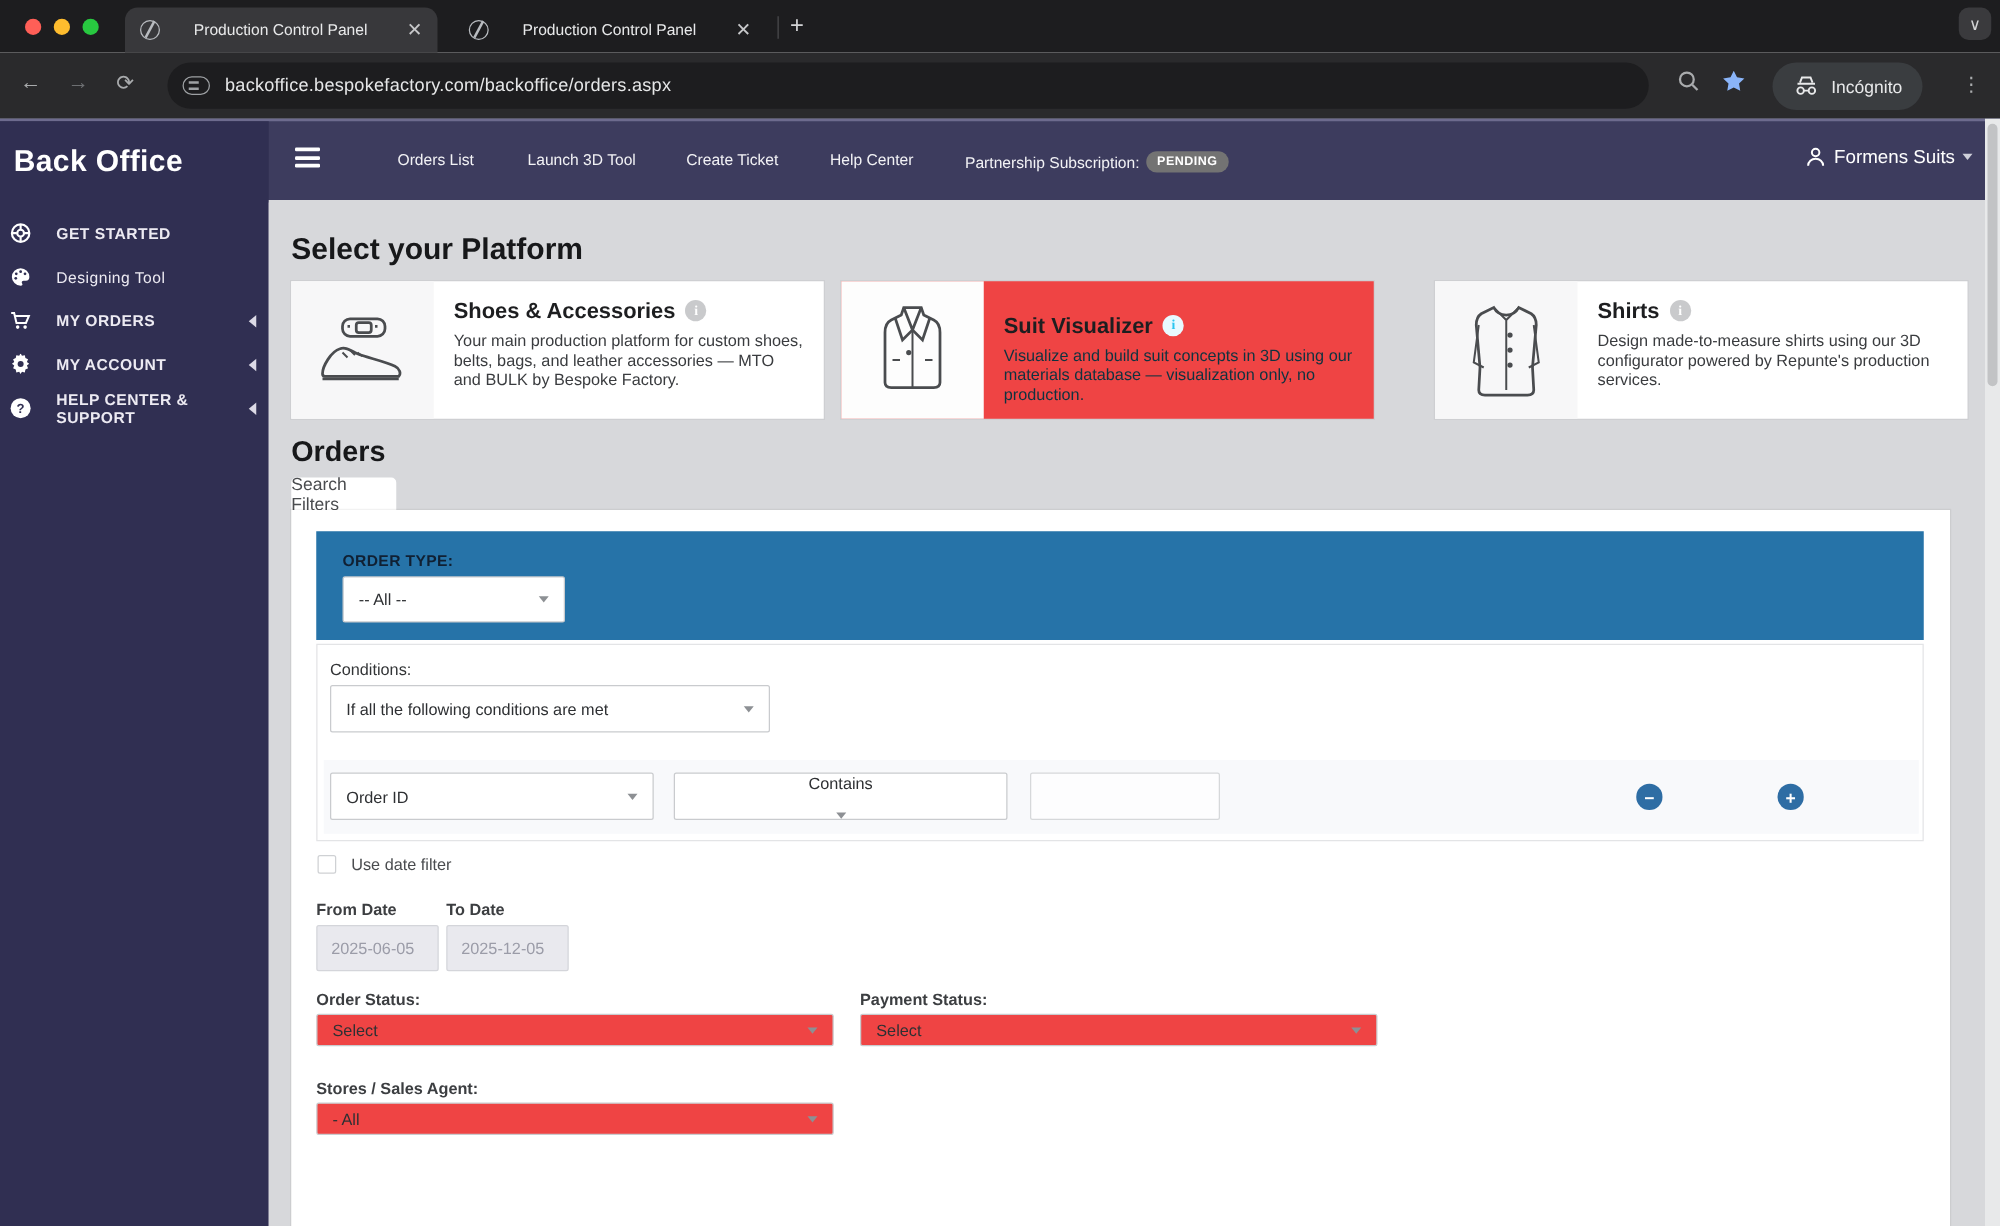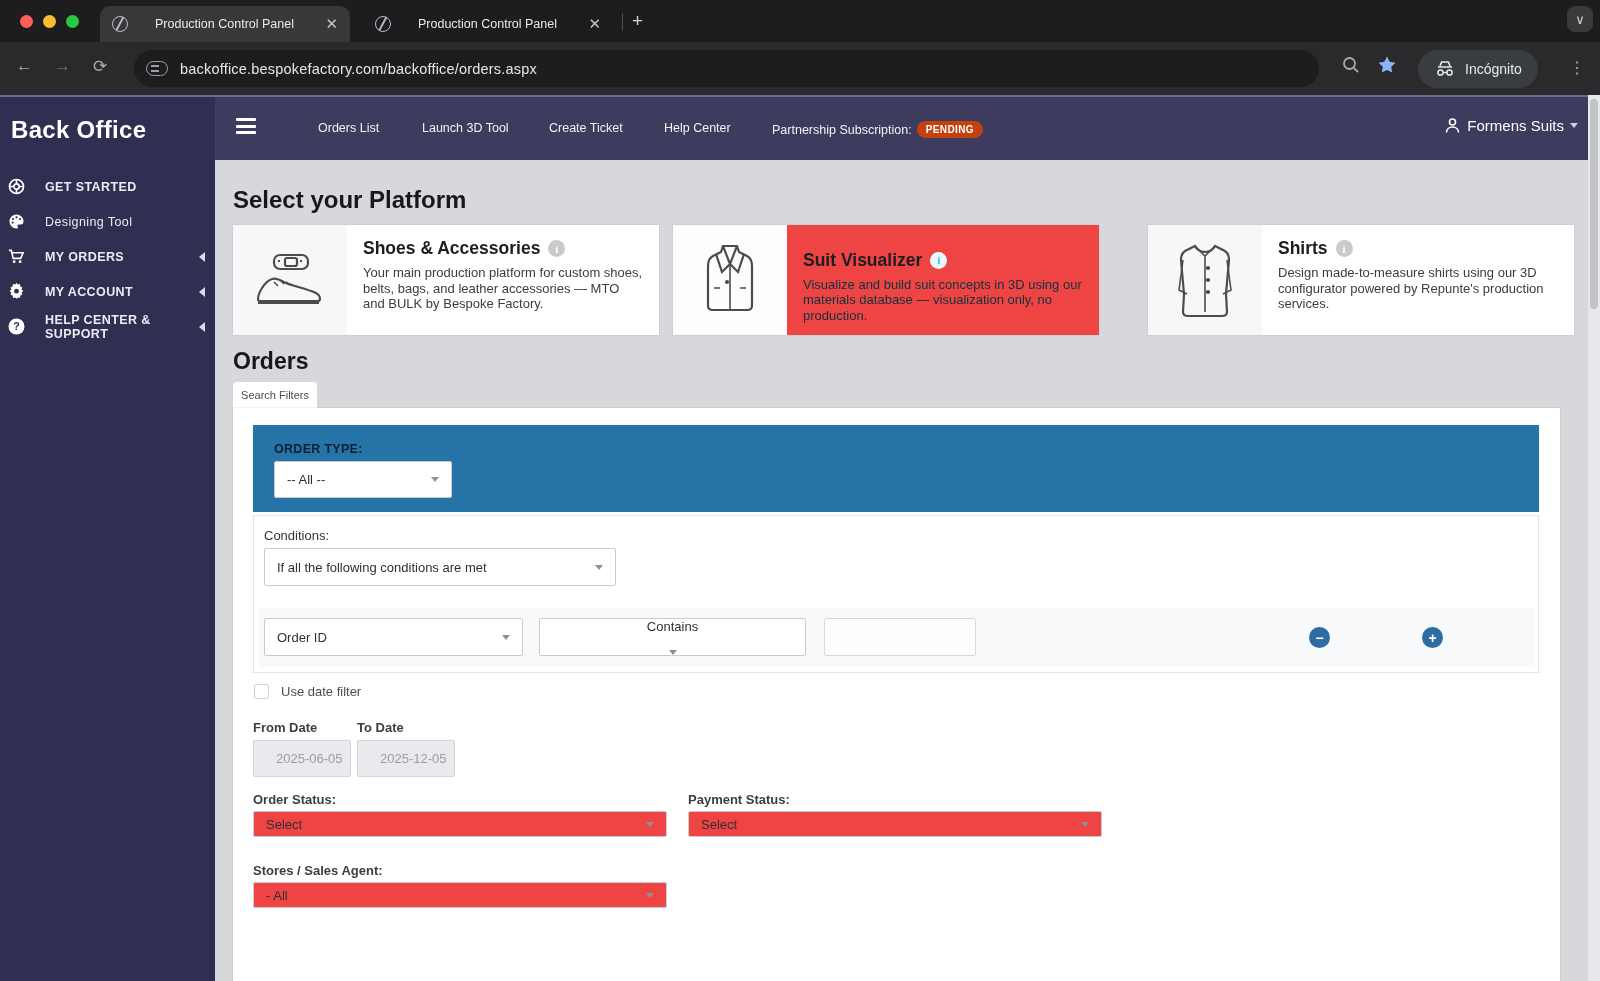--- a/index.html
+++ b/index.html
@@ -26,21 +26,21 @@
   .toolicon { position:absolute; top:55px; }
   #incognito-pill { position:absolute; left:1418px; top:50px; height:38px; background:#3a3d40; border-radius:19px; display:flex; align-items:center; padding:0 16px; gap:9px; }
   #incognito-pill span { color:#e8e9ea; font-size:14px; }
 
   
   #appnav { position:absolute; left:0; top:95px; width:1600px; height:65px; background:#3d3c5e; border-top:2px solid #6d6b8e; }
   #brand { position:absolute; left:0; top:0; width:215px; height:65px; background:#302f52; color:#fff; font-size:24px; font-weight:bold; display:flex; align-items:center; padding-left:11px; letter-spacing:.3px; }
   #hamburger { position:absolute; left:236px; top:21px; width:20px; height:16px; display:flex; flex-direction:column; justify-content:space-between; }
   #hamburger i { height:3px; background:#fff; border-radius:1px; }
   .navlink { position:absolute; top:24px; color:#f2f2f5; font-size:12.5px; white-space:nowrap; }
-  #pending-badge { background:#c2410c; color:#fff; font-size:10px; font-weight:bold; border-radius:9px; padding:3px 9px; margin-left:5px; letter-spacing:.4px; }
+  #pending-badge { background:#737373; color:#fff; font-size:10px; font-weight:bold; border-radius:9px; padding:3px 9px; margin-left:5px; letter-spacing:.4px; }
   #user-menu { position:absolute; right:22px; top:20px; display:flex; align-items:center; gap:6px; color:#fff; }
   #user-name { font-size:15px; }
   .caret-down { width:0; height:0; border-left:4px solid transparent; border-right:4px solid transparent; border-top:5px solid #cfd0da; }
 
   
   #sidebar { position:absolute; left:0; top:160px; width:215px; height:821px; background:#302f52; }
   .side-item { position:relative; height:35px; display:flex; align-items:center; padding-left:8px; gap:20px; color:#eceaf2; }
   .side-item .s-label { font-size:12.5px; letter-spacing:.4px; }
   .side-item.caps .s-label { font-weight:bold; }
   .side-icon { width:17px; height:17px; flex:none; display:flex; align-items:center; justify-content:center; }
@@ -58,21 +58,21 @@
   .pcard.cyan .icon-panel { background:#fdfdfd; }
   .pcard .cbody { padding:13px 16px 0 16px; }
   .ctitle-row { display:flex; align-items:center; gap:8px; }
   .ctitle { font-size:17.5px; font-weight:bold; color:#1d1e20; }
   .info-dot { width:17px; height:17px; border-radius:50%; background:#c9cacc; color:#fff; font-size:11px; font-weight:bold; display:flex; align-items:center; justify-content:center; font-family:"Liberation Serif", serif; }
   .pcard.cyan .info-dot { background:#e8f9ff; color:#29c5f0; }
   .cdesc { margin-top:6px; font-size:13px; line-height:15.5px; color:#3a3c3f; max-width:285px; }
   .pcard.cyan .cdesc { color:#0e3340; }
 
   #orders-heading { position:absolute; left:18px; top:188px; font-size:23px; font-weight:bold; color:#17181a; }
-  #filters-tab { position:absolute; left:18px; top:222px; width:84px; height:26px; background:#fff; border-radius:4px 4px 0 0; display:flex; align-items:center; justify-content:center; font-size:11px; color:#4a4c4f; }
+  #filters-tab { position:absolute; left:18px; top:222px; width:84px; height:26px; background:#fff; border-radius:4px 4px 0 0; display:flex; align-items:center; justify-content:center; font-size:14px; color:#4a4c4f; }
   #filter-panel { position:absolute; left:18px; top:248px; width:1327px; height:573px; background:#fff; box-shadow:0 0 0 1px rgba(0,0,0,.05); }
 
   #ordertype-bar { position:absolute; left:20px; top:17px; width:1286px; height:87px; background:#2673a8; }
   #ordertype-label { position:absolute; left:21px; top:17px; color:#102033; font-size:12.5px; font-weight:bold; letter-spacing:.3px; }
   .selectbox { background:#fff; border:1px solid #c9cbce; border-radius:2px; display:flex; align-items:center; justify-content:space-between; padding:0 12px; font-size:13px; color:#2e3033; }
   .sel-caret { width:0; height:0; border-left:4.5px solid transparent; border-right:4.5px solid transparent; border-top:5.5px solid #8d9094; }
   #ordertype-select { position:absolute; left:21px; top:36px; width:178px; height:37px; }
 
   #conditions-box { position:absolute; left:20px; top:107px; width:1286px; height:158px; background:#fff; border:1px solid #e3e4e6; }
   #conditions-label { position:absolute; left:10px; top:12px; font-size:13px; color:#333537; }
@@ -80,21 +80,21 @@
   #condition-row { position:absolute; left:5px; top:92px; width:1276px; height:59px; background:#f8f9fb; }
   #cond-field { position:absolute; left:5px; top:10px; width:259px; height:38px; }
   #cond-operator { position:absolute; left:280px; top:10px; width:267px; height:38px;flex-direction:column; }
   #cond-value { position:absolute; left:565px; top:10px; width:152px; height:38px; background:#fdfdfe; border:1px solid #d6d8da; border-radius:2px; font-size:13px; padding:0 8px; color:#333; }
   .round-btn { position:absolute; top:19px; width:21px; height:21px; border-radius:50%; background:#2e6da4; color:#fff; font-size:14px; font-weight:bold; display:flex; align-items:center; justify-content:center; line-height:0; }
 
   .checkbox { width:15px; height:15px; background:#fff; border:1px solid #cfd1d4; border-radius:2px; flex:none; }
   #datefilter-row { position:absolute; left:21px; top:276px; display:flex; align-items:center; gap:12px; }
   #datefilter-row label { font-size:13px; color:#4a4c4f; }
   .date-label { position:absolute; font-size:13px; font-weight:bold; color:#3c3e41; }
-  .date-input { position:absolute; width:98px; height:37px; background:#e9e9ee; border:1px solid #d4d5da; border-radius:2px; color:#9b9ca8; font-size:13px; display:flex; align-items:center; padding-left:22px; }
+  .date-input { position:absolute; width:98px; height:37px; background:#e9e9ee; border:1px solid #d4d5da; border-radius:2px; color:#9b9ca8; font-size:13px; display:flex; align-items:center; padding-left:11px; }
 
   .field-label { position:absolute; font-size:13px; font-weight:bold; color:#3c3e41; }
   .wide-select { position:absolute; width:414px; height:26px; background:#ef4444; }
 
   svg.lineart { stroke:#4a4c4f; fill:none; stroke-width:2.2; }
 </style>
 </head>
 <body>
 
 <div id="chrome-tabs">

